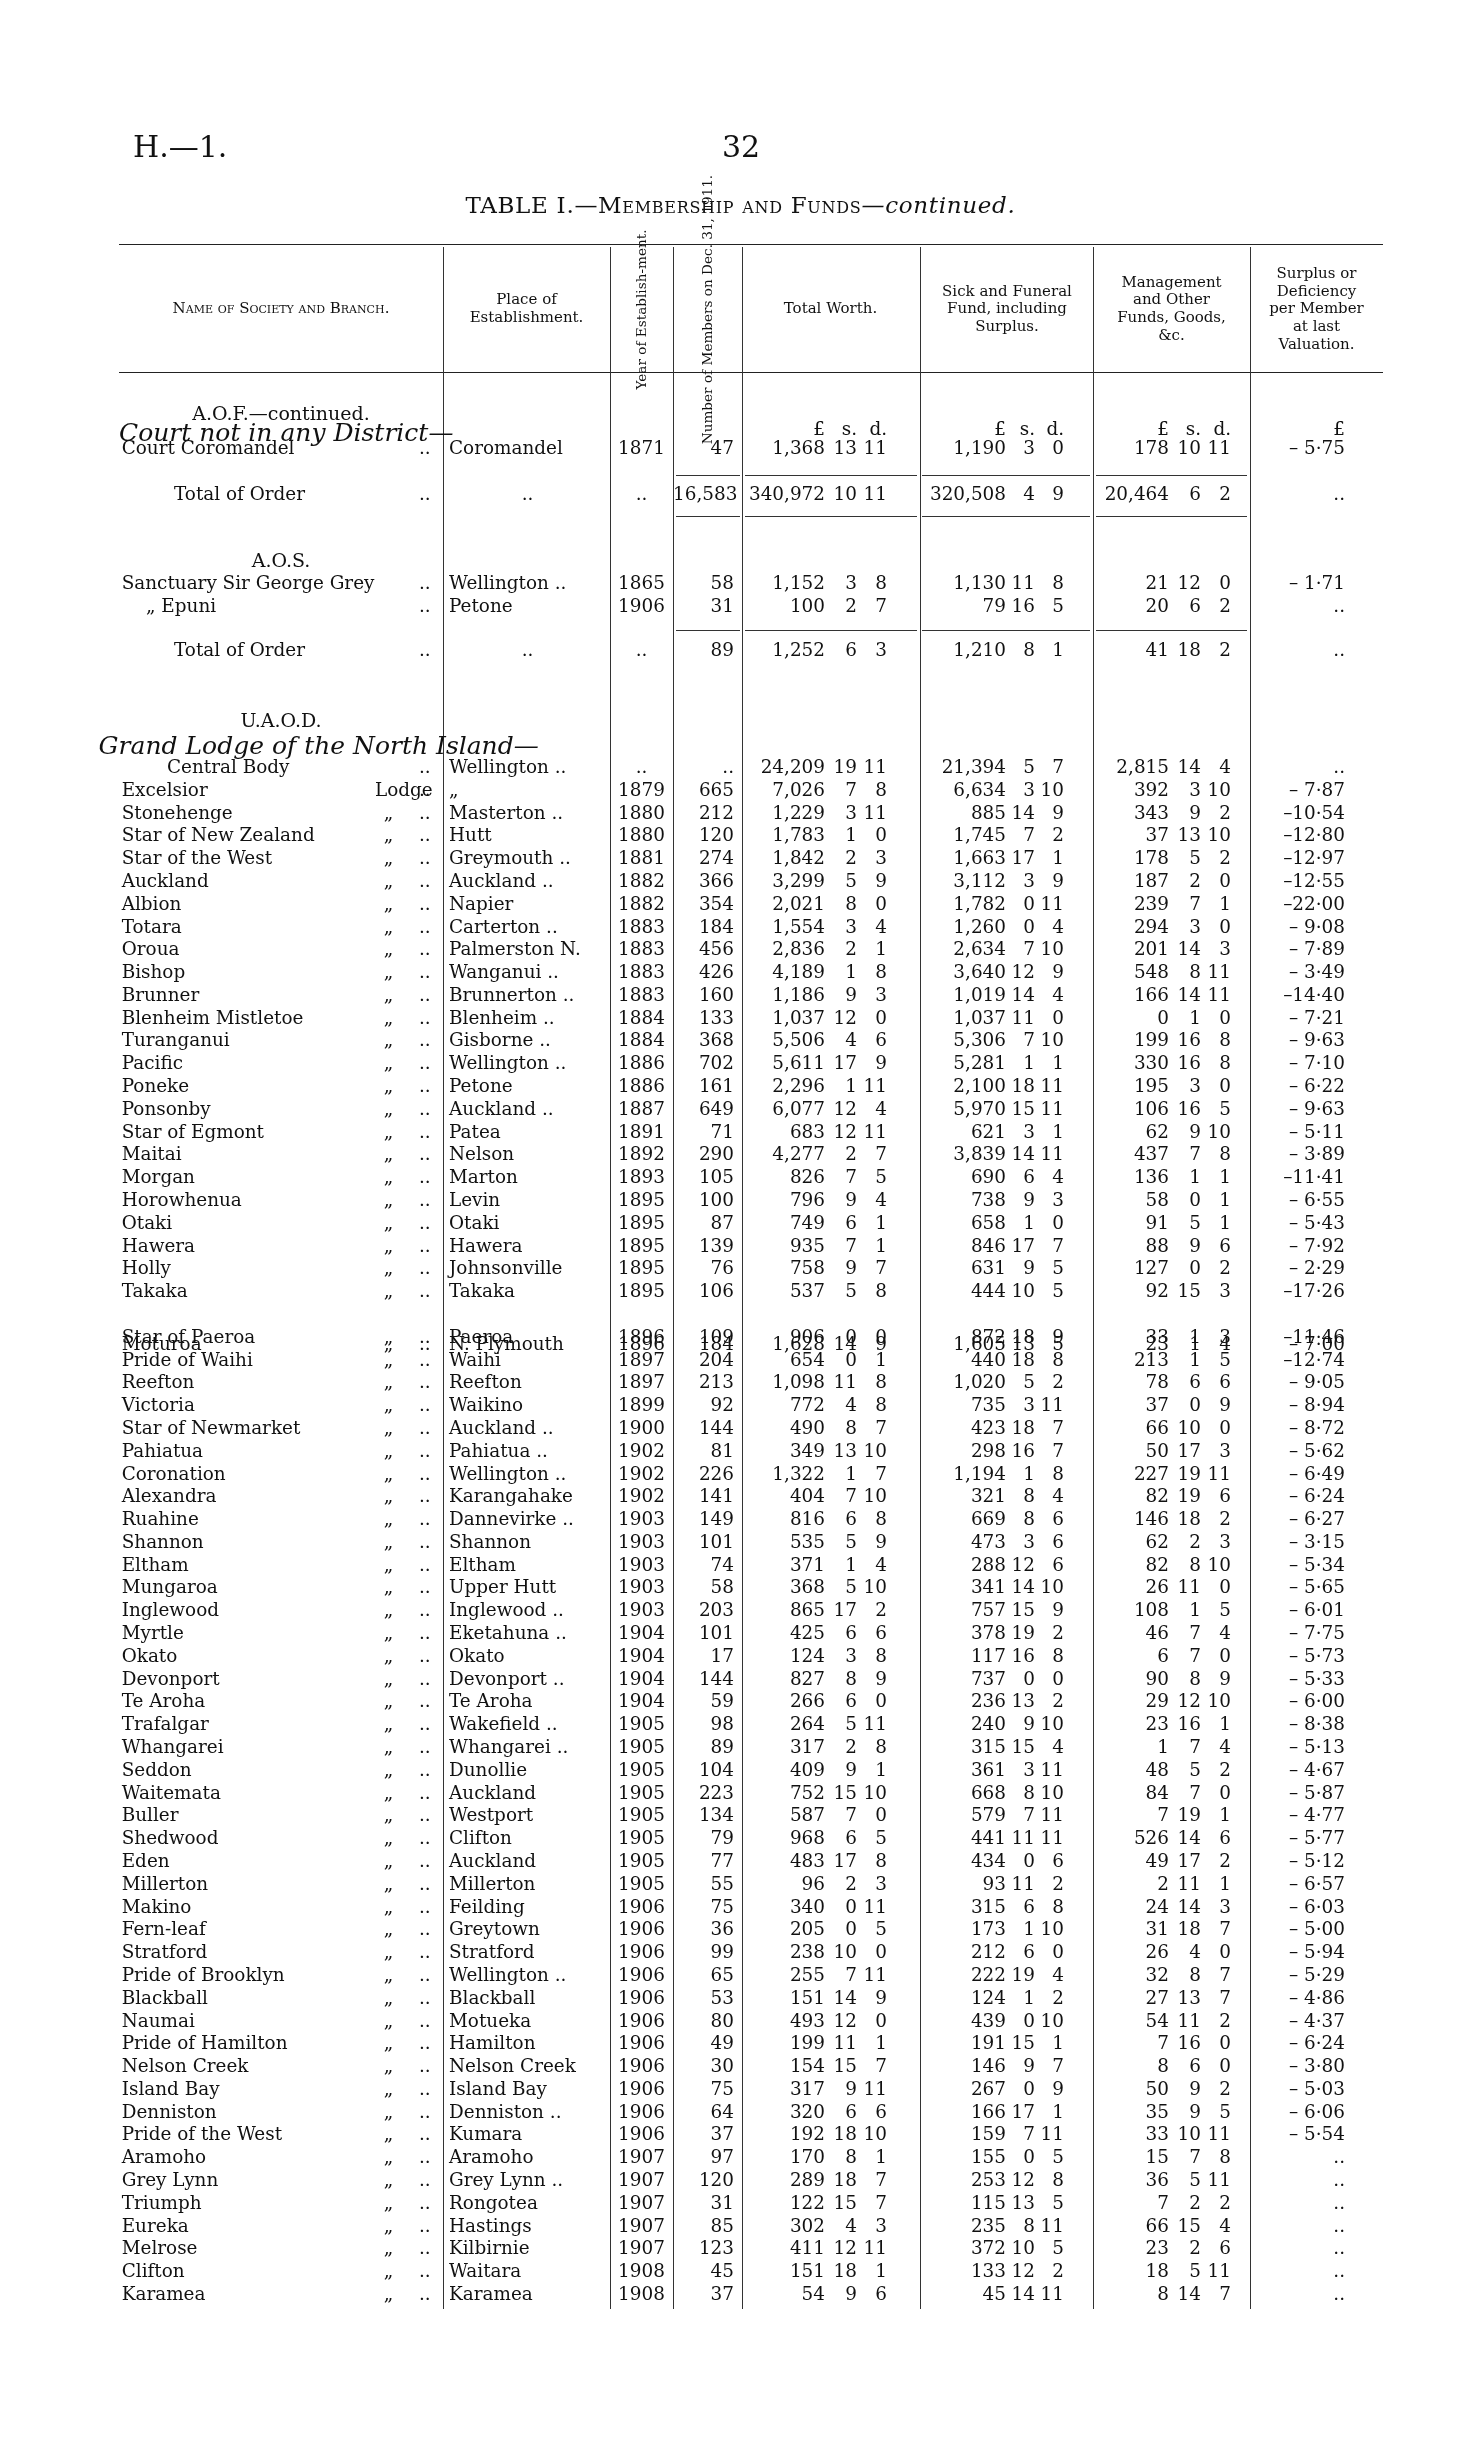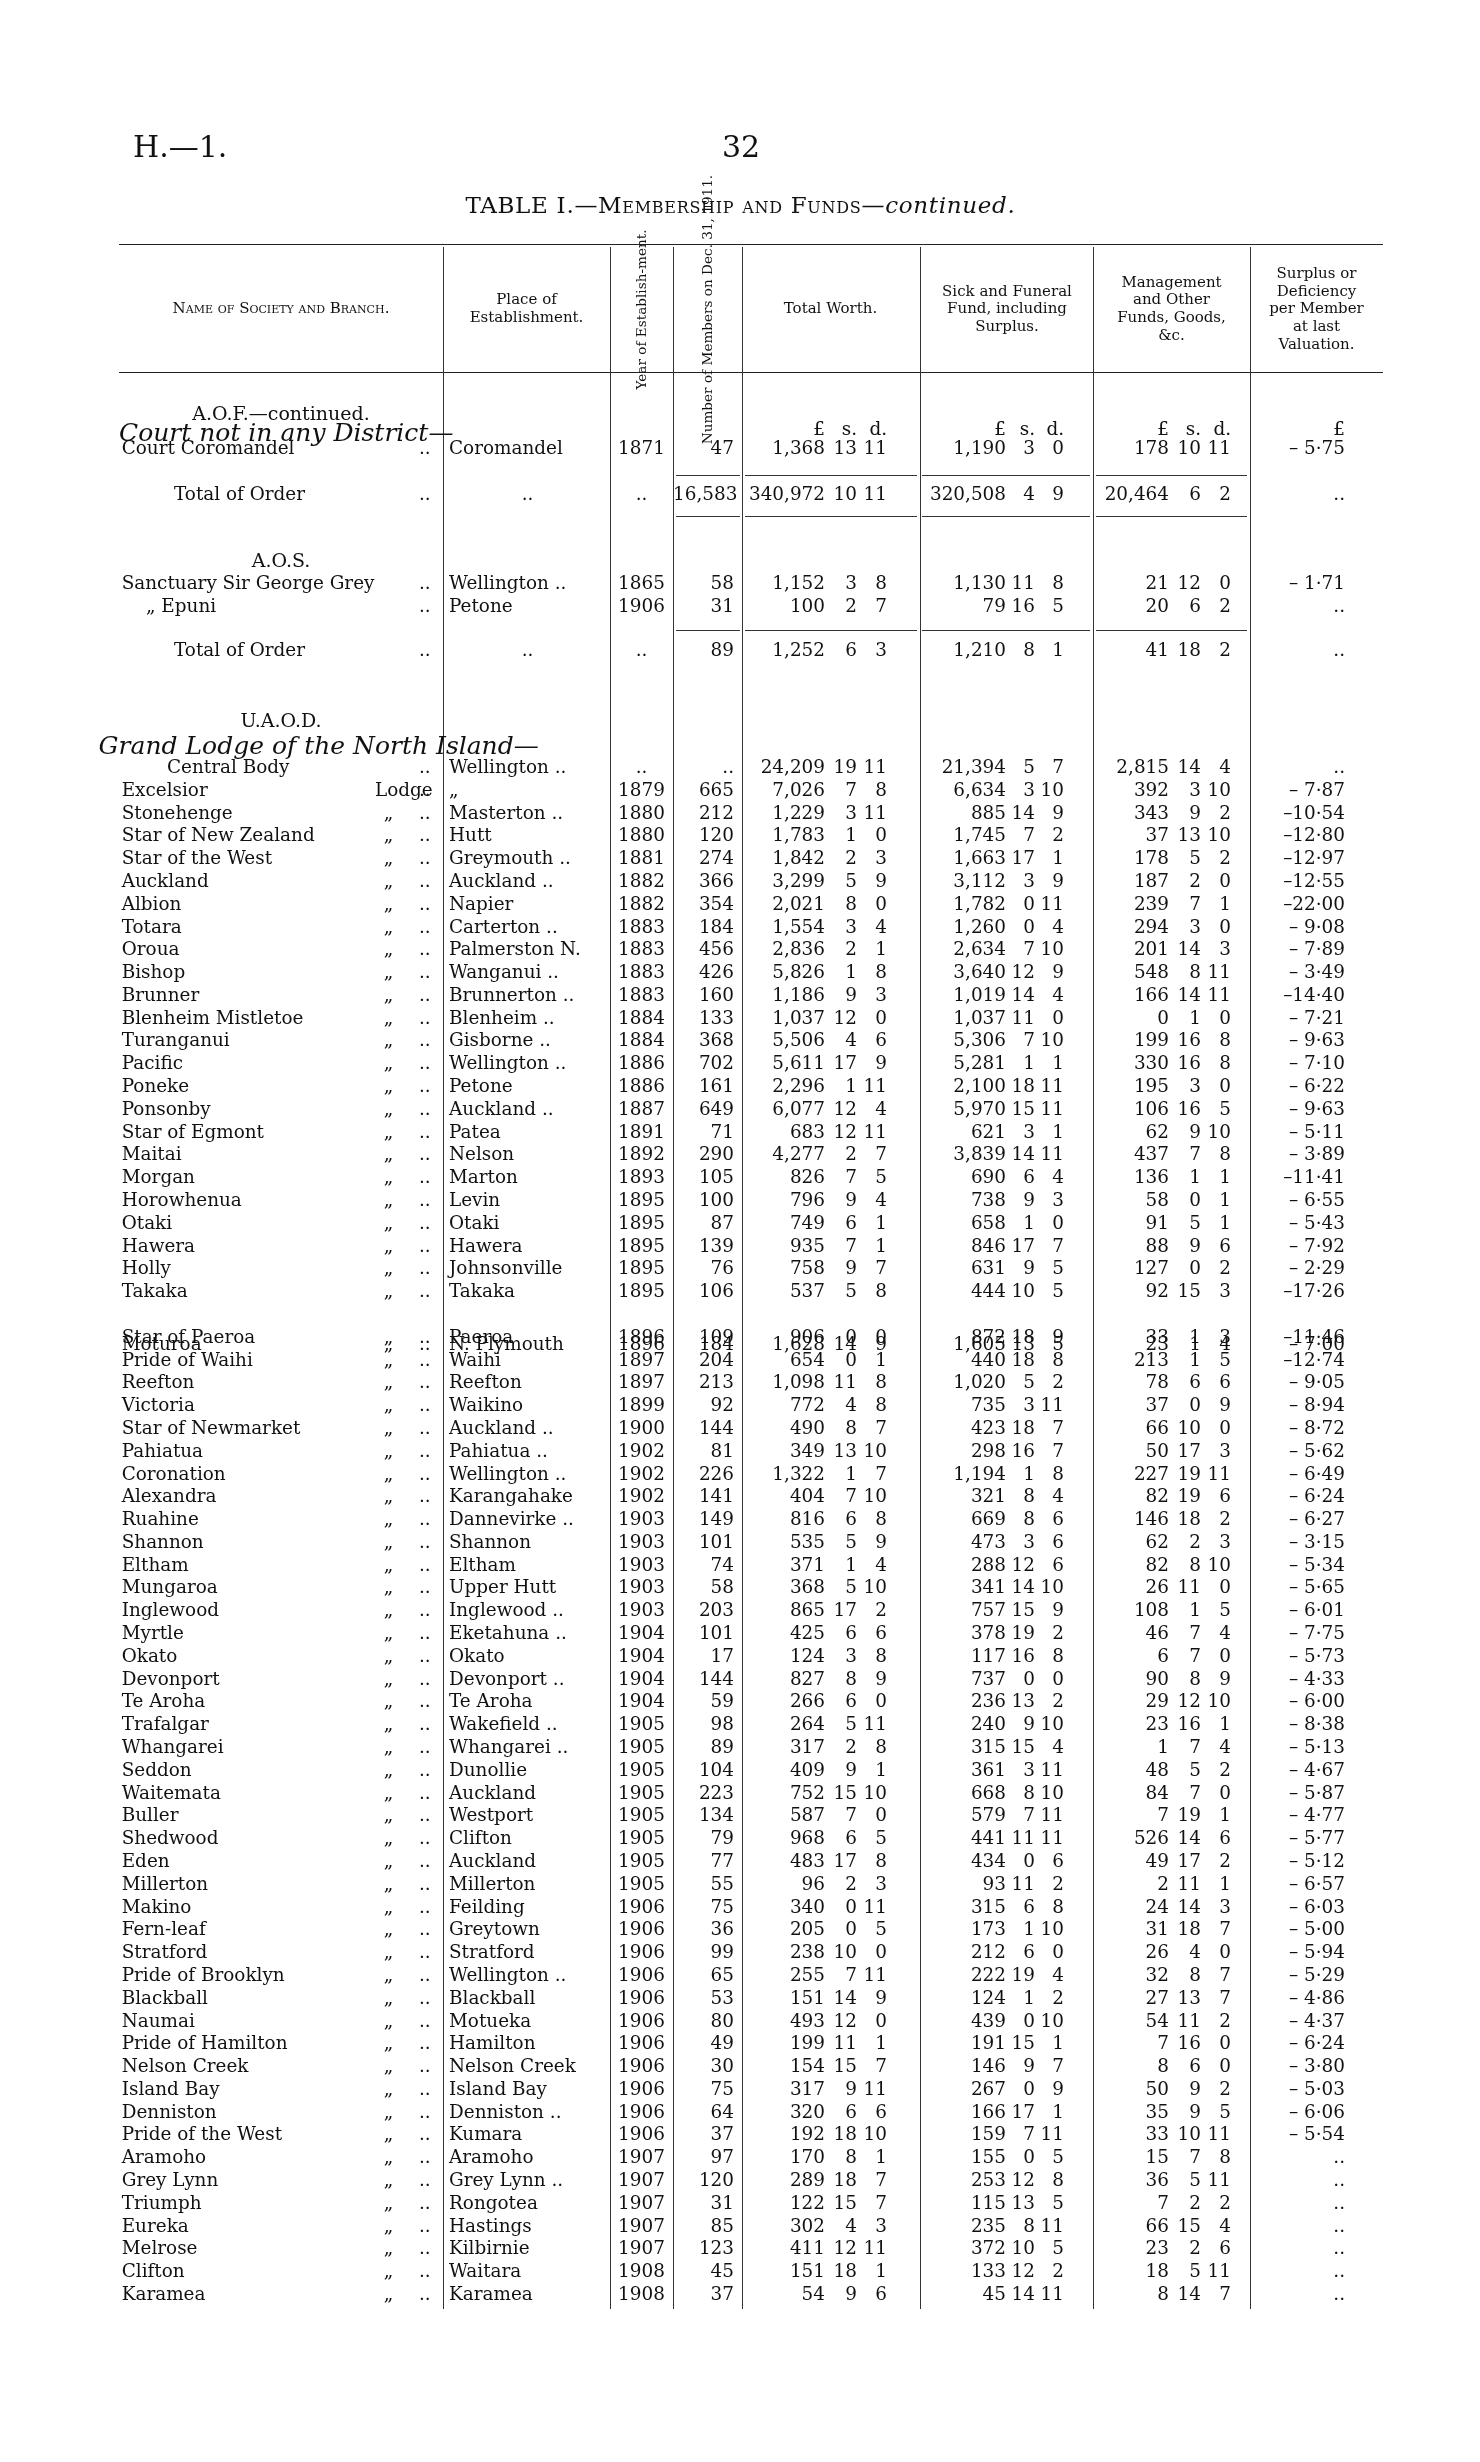--- a/index.html
+++ b/index.html
@@ -356,21 +356,21 @@
         <div class="c m-d">3</div>
         <div class="c sur">– 7·89</div>
       </div>
       <div class="row" style="top: 716px;">
         <div class="c name">Bishop</div>
         <div class="c ditto">„</div>
         <div class="c dots1">..</div>
         <div class="c place">Wanganui ..</div>
         <div class="c year">1883</div>
         <div class="c mem">426</div>
-        <div class="c t-l">5,826</div>
+        <div class="c t-l">4,189</div>
         <div class="c t-s">1</div>
         <div class="c t-d">8</div>
         <div class="c s-l">3,640</div>
         <div class="c s-s">12</div>
         <div class="c s-d">9</div>
         <div class="c m-l">548</div>
         <div class="c m-s">8</div>
         <div class="c m-d">11</div>
         <div class="c sur">– 3·49</div>
       </div>
@@ -923,21 +923,21 @@
         <div class="c mem">144</div>
         <div class="c t-l">827</div>
         <div class="c t-s">8</div>
         <div class="c t-d">9</div>
         <div class="c s-l">737</div>
         <div class="c s-s">0</div>
         <div class="c s-d">0</div>
         <div class="c m-l">90</div>
         <div class="c m-s">8</div>
         <div class="c m-d">9</div>
-        <div class="c sur">– 4·33</div>
+        <div class="c sur">– 5·33</div>
       </div>
       <div class="row" style="top: 1445px;">
         <div class="c name">Te Aroha</div>
         <div class="c ditto">„</div>
         <div class="c dots1">..</div>
         <div class="c place">Te Aroha</div>
         <div class="c year">1904</div>
         <div class="c mem">59</div>
         <div class="c t-l">266</div>
         <div class="c t-s">6</div>

